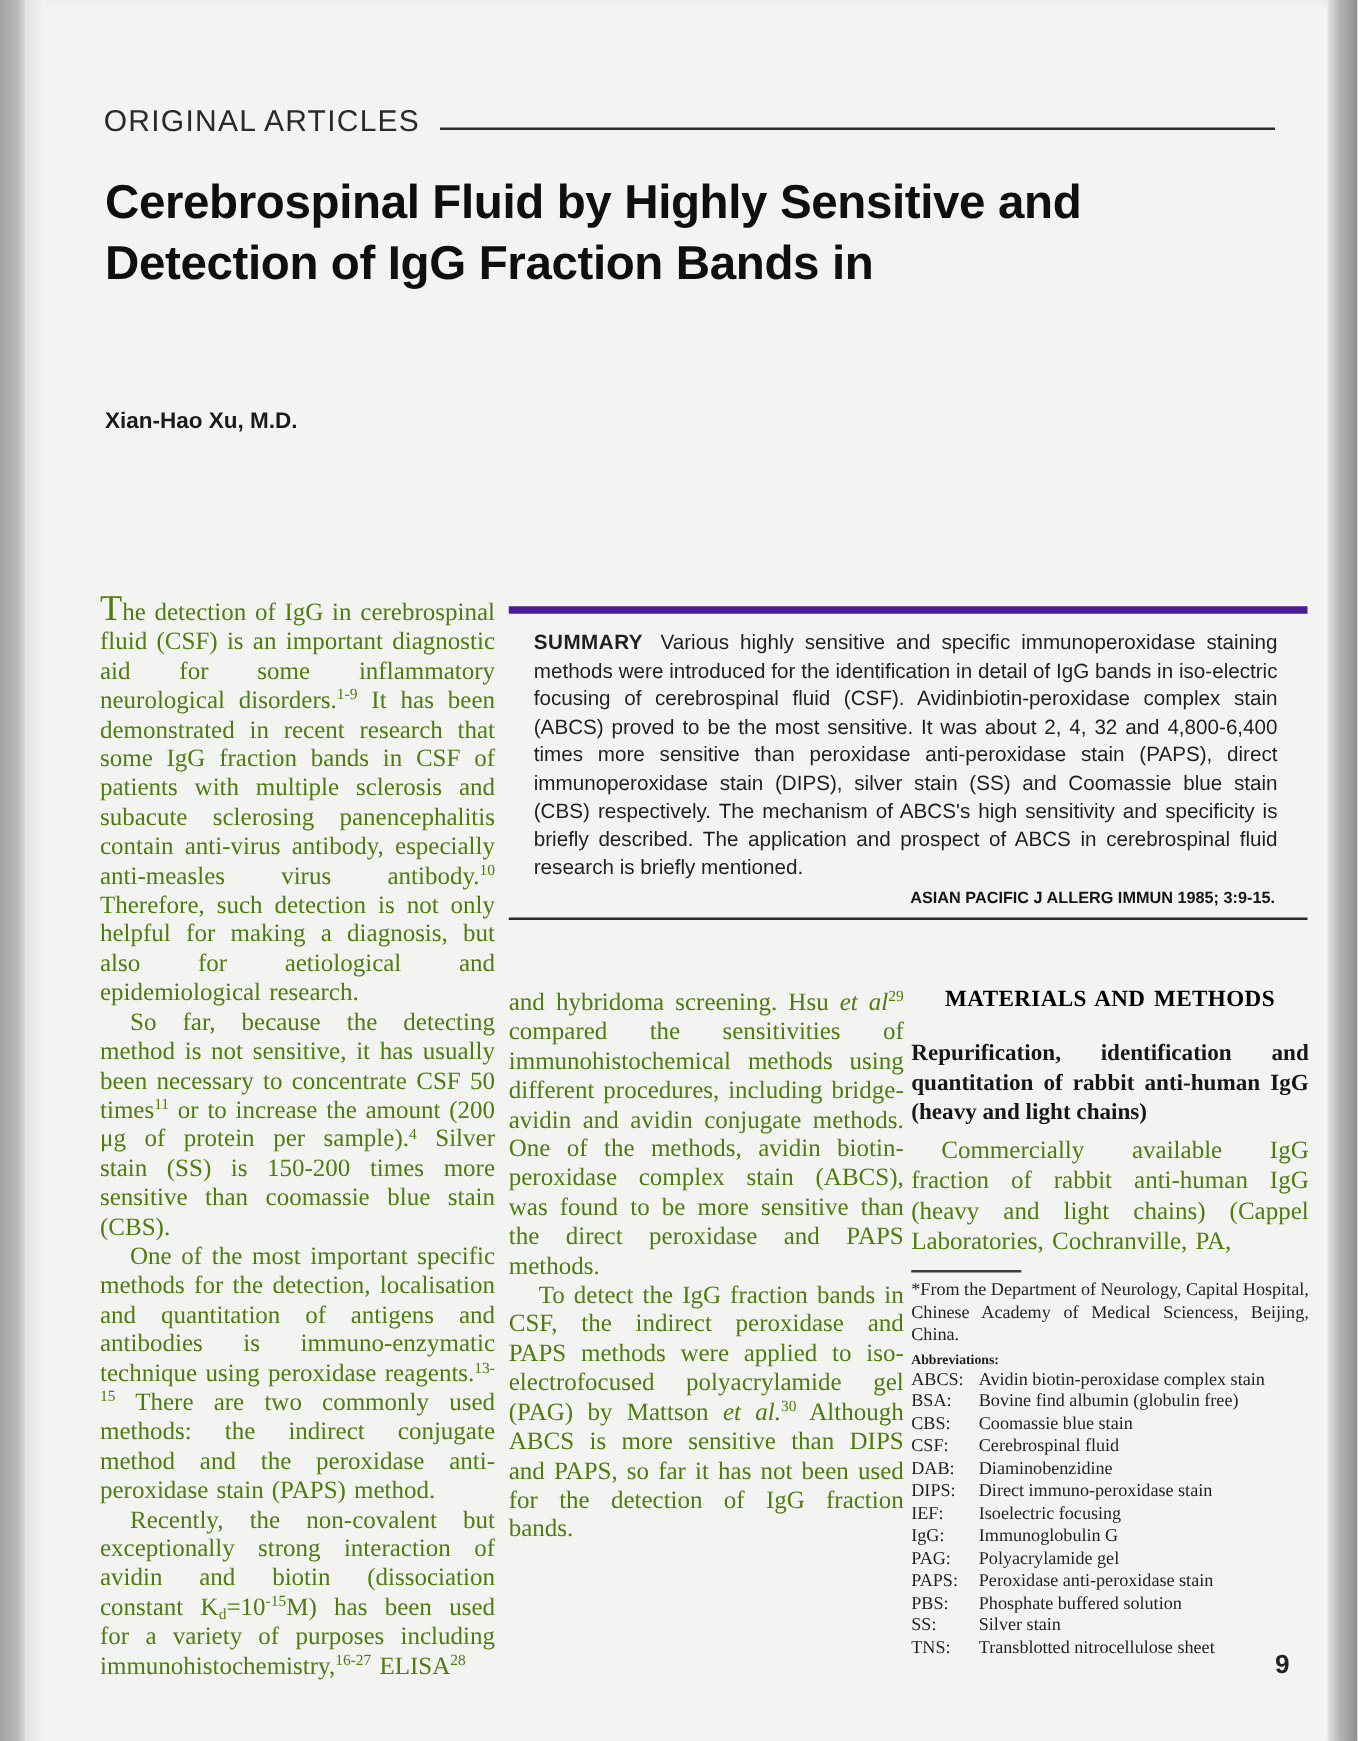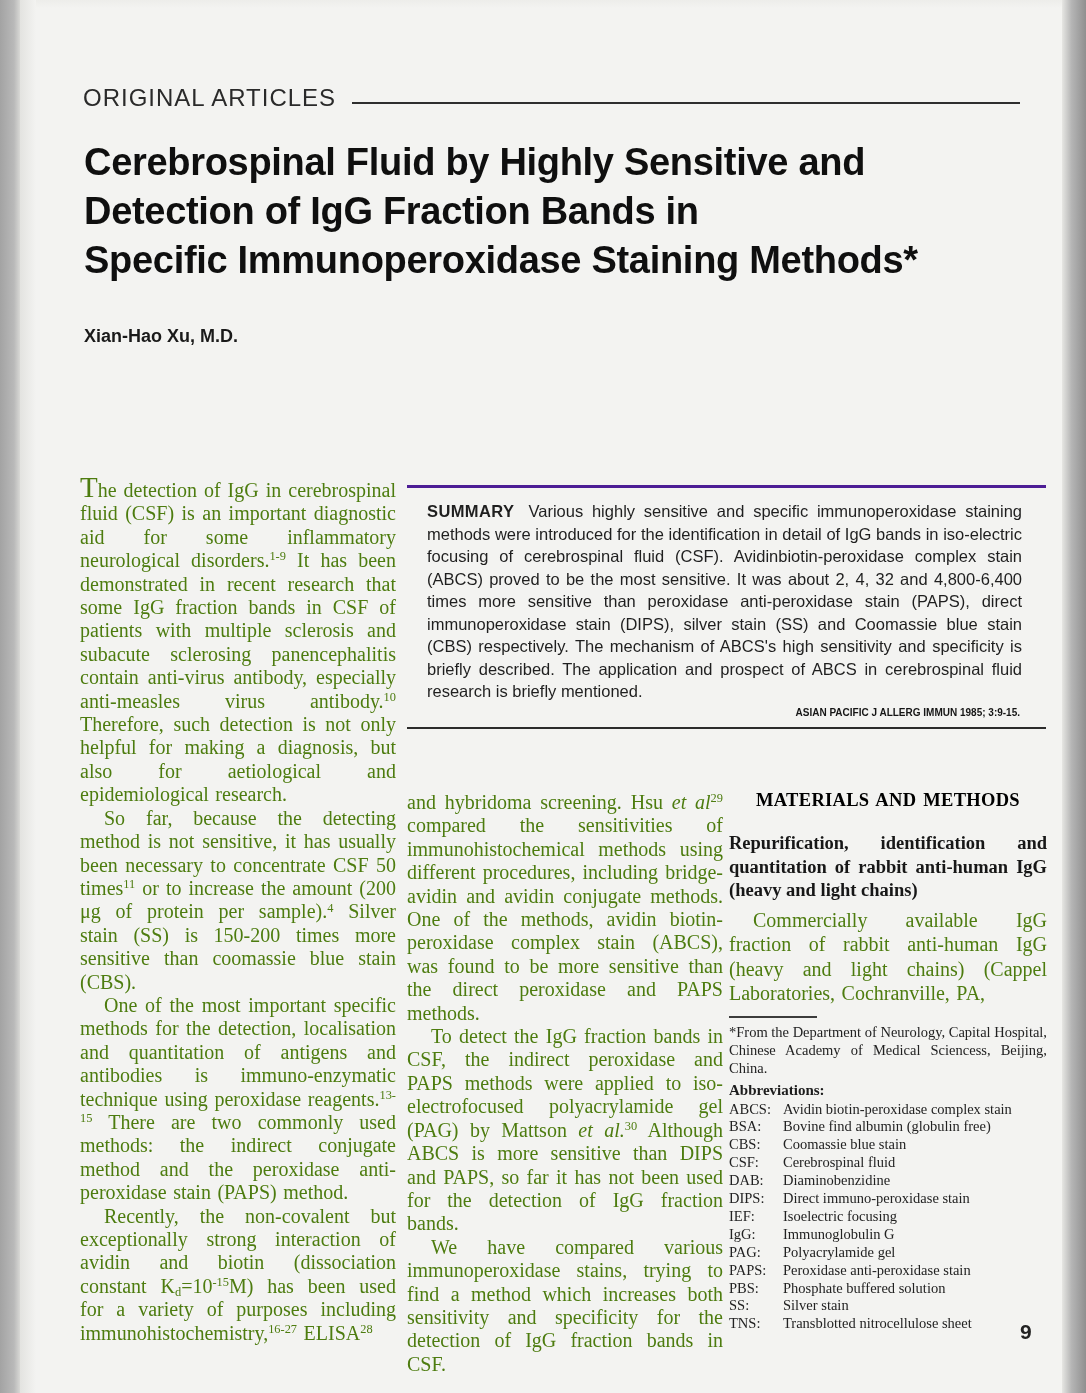--- a/index.html
+++ b/index.html
@@ -44,33 +44,33 @@
 
   .author {
     position:absolute; left:84px; top:326px;
     font-family:"Liberation Sans", sans-serif;
     font-weight:bold; font-size:18px; color:#1a1a1a;
   }
 
   
   .summary-box {
     position:absolute; left:407px; top:485px; width:639px;
-    border-top:3px solid #4c1d95; border-bottom:2px solid #2b2b2b;
+    border-top:6px solid #4c1d95; border-bottom:2px solid #2b2b2b;
     box-sizing:border-box;
     padding:12px 24px 9px 20px;
     background:transparent;
   }
   .summary-text {
     font-family:"Liberation Sans", sans-serif;
     font-size:16.5px; line-height:22.5px; text-align:justify; color:#1f1f1f;
   }
   .summary-label { font-weight:bold; letter-spacing:0.4px; margin-right:14px; }
   .summary-citation {
     font-family:"Liberation Sans", sans-serif;
-    font-weight:bold; font-size:10px; text-align:right;
+    font-weight:bold; font-size:13px; text-align:right;
     margin-top:4px; padding-right:2px; color:#151515;
   }
 
   
   .col { position:absolute; }
   .col1 { left:80px;  top:474px; width:316px; }
   .col2 { left:407px; top:791px; width:316px; }
   .col3 { left:729px; top:788px; width:318px; }
 
   p.body-p {
@@ -93,21 +93,21 @@
     margin:21px 0 0 0; font-weight:bold; font-size:18.5px; line-height:23.5px;
     text-align:justify; color:#171717;
   }
   .col3 p.body-p { margin-top:5px; line-height:24.5px; }
 
   .footnote-rule { width:88px; height:2px; background:#3c3c3c; margin-top:10px; }
   .footnote {
     margin:5px 0 0 0; font-size:14.5px; line-height:18px;
     text-align:justify; color:#222;
   }
-  .abbr-label { margin-top:5px; font-weight:bold; font-size:15px; color:#1c1c1c; }
+  .abbr-label { margin-top:5px; font-weight:bold; font-size:11px; color:#1c1c1c; }
   .abbr-list { margin-top:2px; }
   .abbr-row { display:flex; font-size:14.5px; line-height:17.9px; color:#222;align-items:center; }
   .abbr-key { width:54px; flex-shrink:0; }
   .abbr-def { flex:1; }
 
   .page-number {
     position:absolute; left:1020px; top:1320px;
     font-family:"Liberation Sans", sans-serif;
     font-weight:bold; font-size:21px; color:#222;
   }
@@ -124,21 +124,20 @@
 
   <div class="kicker">ORIGINAL ARTICLES</div>
   <div class="kicker-rule"></div>
 
   <h1 class="title">
 
       <span class="title-line">Cerebrospinal Fluid by Highly Sensitive and</span>
 
       <span class="title-line">Detection of IgG Fraction Bands in</span>
 
-      <span class="title-line">Specific Immunoperoxidase Staining Methods*</span>
     </h1>
 
   <div class="author">Xian-Hao Xu, M.D.</div>
 
   <div class="summary-box">
     <div class="summary-text">
       <span class="summary-label">SUMMARY</span><span>Various highly sensitive and specific immunoperoxidase staining methods were introduced for the identification in detail of IgG bands in iso-electric focusing of cerebrospinal fluid (CSF). Avidinbiotin-peroxidase complex stain (ABCS) proved to be the most sensitive. It was about 2, 4, 32 and 4,800-6,400 times more sensitive than peroxidase anti-peroxidase stain (PAPS), direct immunoperoxidase stain (DIPS), silver stain (SS) and Coomassie blue stain (CBS) respectively. The mechanism of ABCS's high sensitivity and specificity is briefly described. The application and prospect of ABCS in cerebrospinal fluid research is briefly mentioned.</span>
     </div>
     <div class="summary-citation">ASIAN PACIFIC J ALLERG IMMUN 1985; 3:9-15.</div>
   </div>
@@ -146,21 +145,20 @@
   <div class="col col1">
     <p class="body-p lead"><span>The detection of IgG in cerebrospinal fluid (CSF) is an important diagnostic aid for some inflammatory neurological disorders.</span><sup>1-9</sup><span> It has been demonstrated in recent research that some IgG fraction bands in CSF of patients with multiple sclerosis and subacute sclerosing panencephalitis contain anti-virus antibody, especially anti-measles virus antibody.</span><sup>10</sup><span> Therefore, such detection is not only helpful for making a diagnosis, but also for aetiological and epidemiological research.</span></p>
     <p class="body-p indent"><span>So far, because the detecting method is not sensitive, it has usually been necessary to concentrate CSF 50 times</span><sup>11</sup><span> or to increase the amount (200 μg of protein per sample).</span><sup>4</sup><span> Silver stain (SS) is 150-200 times more sensitive than coomassie blue stain (CBS).</span></p>
     <p class="body-p indent"><span>One of the most important specific methods for the detection, localisation and quantitation of antigens and antibodies is immuno-enzymatic technique using peroxidase reagents.</span><sup>13-15</sup><span> There are two commonly used methods: the indirect conjugate method and the peroxidase anti-peroxidase stain (PAPS) method.</span></p>
     <p class="body-p indent"><span>Recently, the non-covalent but exceptionally strong interaction of avidin and biotin (dissociation constant K</span><sub>d</sub><span>=10</span><sup>-15</sup><span>M) has been used for a variety of purposes including immunohistochemistry,</span><sup>16-27</sup><span> ELISA</span><sup>28</sup></p>
   </div>
 
   <div class="col col2">
     <p class="body-p"><span>and hybridoma screening. Hsu </span><i>et al</i><sup>29</sup><span> compared the sensitivities of immunohistochemical methods using different procedures, including bridge-avidin and avidin conjugate methods. One of the methods, avidin biotin-peroxidase complex stain (ABCS), was found to be more sensitive than the direct peroxidase and PAPS methods.</span></p>
     <p class="body-p indent"><span>To detect the IgG fraction bands in CSF, the indirect peroxidase and PAPS methods were applied to iso-electrofocused polyacrylamide gel (PAG) by Mattson </span><i>et al.</i><sup>30</sup><span> Although ABCS is more sensitive than DIPS and PAPS, so far it has not been used for the detection of IgG fraction bands.</span></p>
-    <p class="body-p indent"><span>We have compared various immunoperoxidase stains, trying to find a method which increases both sensitivity and specificity for the detection of IgG fraction bands in CSF.</span></p>
   </div>
 
   <div class="col col3">
     <h2 class="section-heading">MATERIALS AND METHODS</h2>
     <h3 class="subheading">Repurification, identification and quantitation of rabbit anti-human IgG (heavy and light chains)</h3>
     <p class="body-p indent">Commercially available IgG fraction of rabbit anti-human IgG (heavy and light chains) (Cappel Laboratories, Cochranville, PA,</p>
 
     <div class="footnote-rule"></div>
     <p class="footnote">*From the Department of Neurology, Capital Hospital, Chinese Academy of Medical Sciencess, Beijing, China.</p>
 

